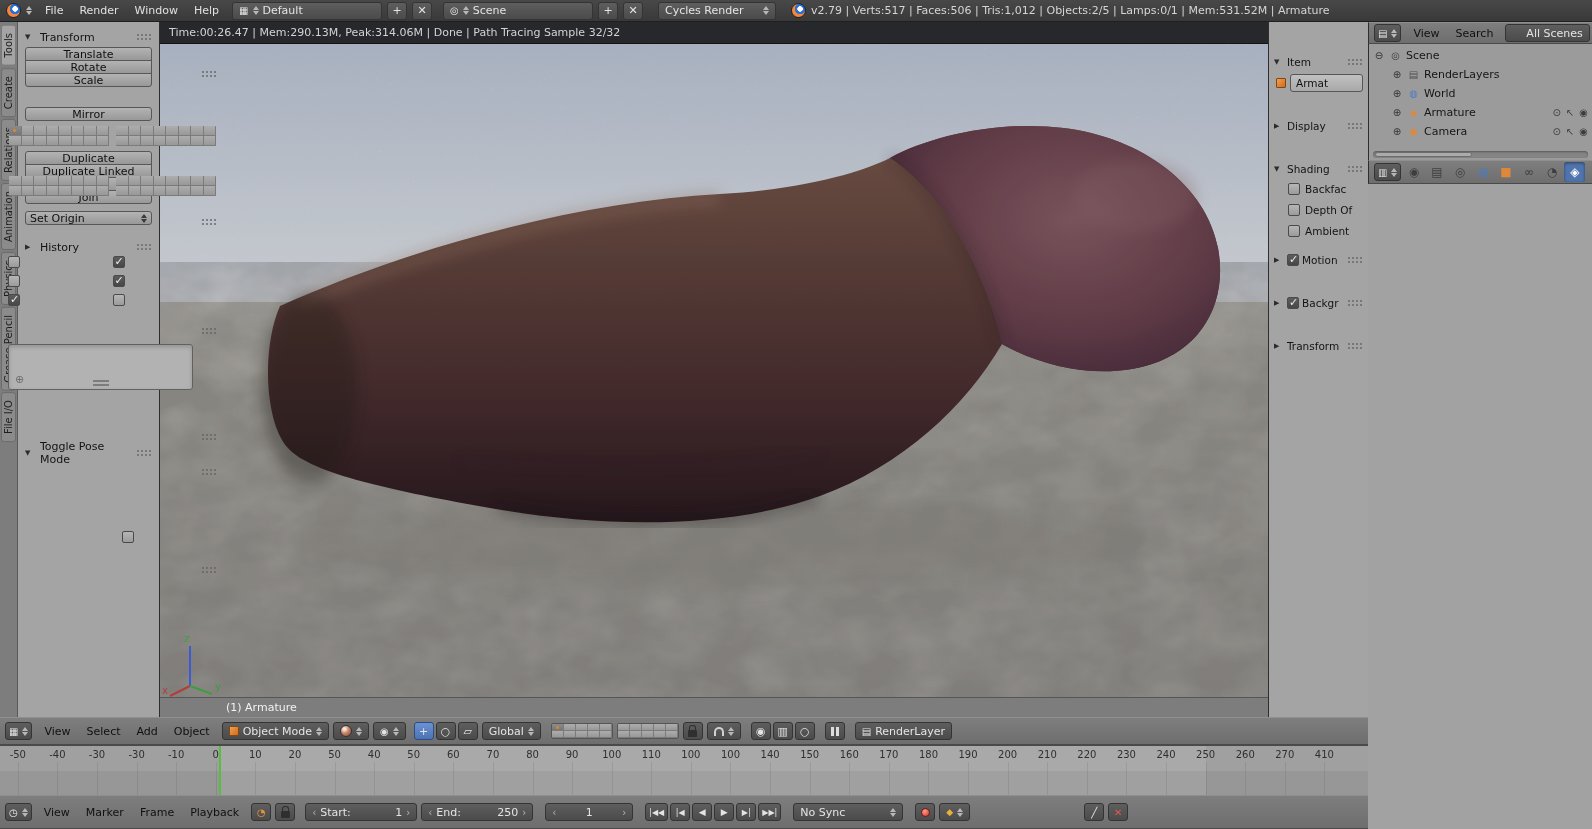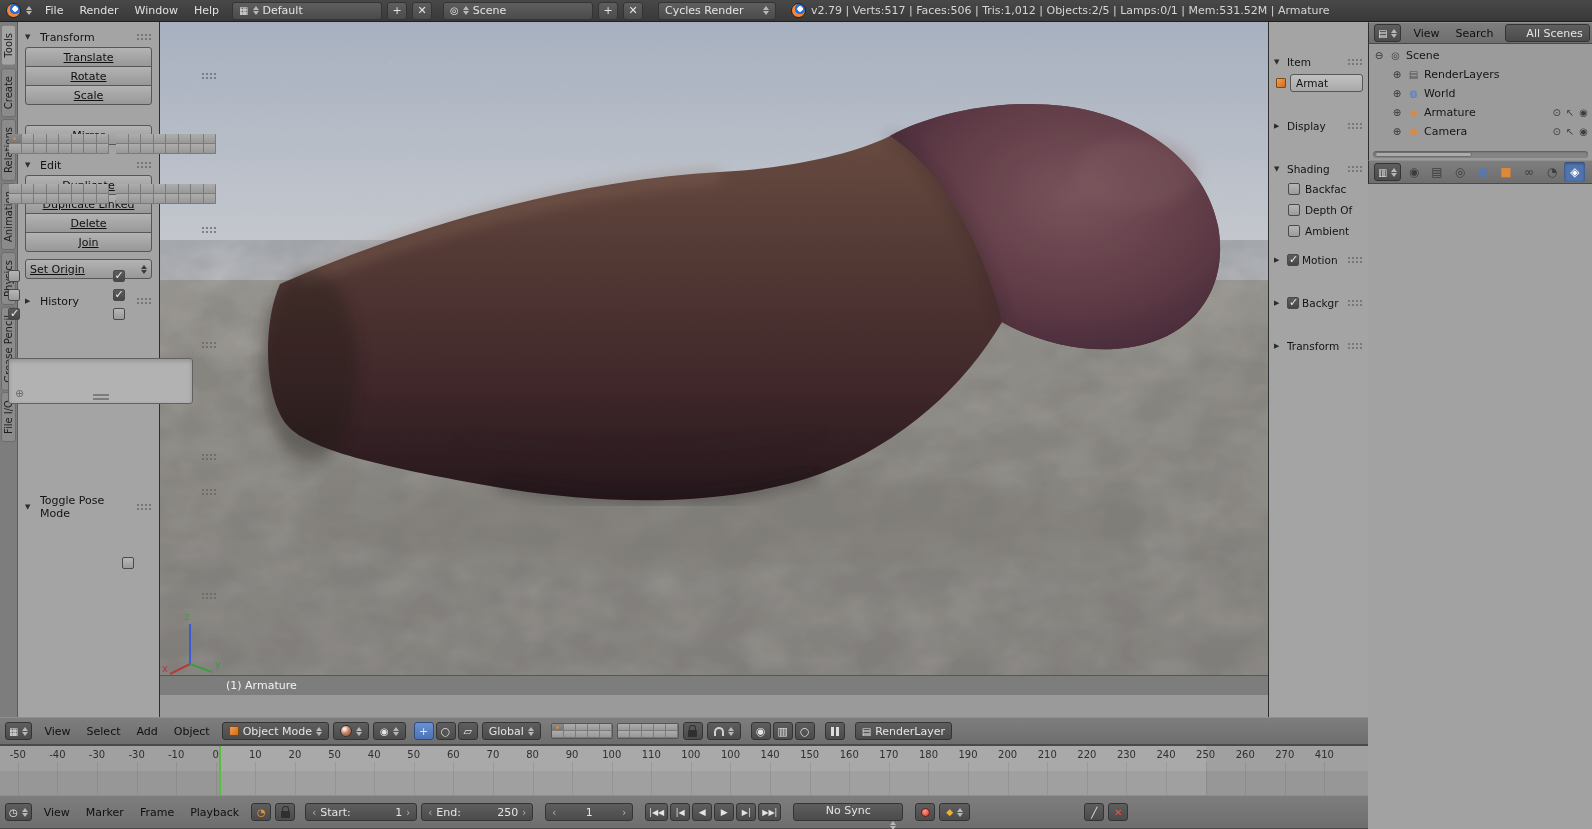--- a/index.html
+++ b/index.html
@@ -14,23 +14,23 @@
   .chip{display:inline-flex;align-items:center;gap:4px;height:18px;padding:0 6px;
     background:linear-gradient(#5e5e5e,#4b4b4b);border:1px solid #343434;border-radius:3px;
     color:#e4e4e4;white-space:nowrap;flex:none;}
   .chip.sq{min-width:20px;justify-content:center;padding:0 3px;}
   .ud{display:inline-flex;flex-direction:column;gap:1px;flex:none;}
   .ud i{width:0;height:0;border-left:3px solid transparent;border-right:3px solid transparent;}
   .ud i.up{border-bottom:4px solid #b8b8b8;}
   .ud i.dn{border-top:4px solid #b8b8b8;}
 
   
-  .pbtn{display:flex;align-items:center;justify-content:center;height:20px;padding:0 4px;
+  .pbtn{display:flex;align-items:center;justify-content:center;height:14px;padding:0 4px;
     background:linear-gradient(#b3b3b3,#989898);border:1px solid #575757;border-radius:3px;
-    color:#101010;white-space:nowrap;overflow:hidden;text-decoration:underline;}
+    color:#101010;white-space:nowrap;overflow:hidden;}
   .pbtn.on{background:linear-gradient(#6a92d4,#4c73b4);border-color:#2e4c7c;color:#fff;}
   .pbtn.dark{background:linear-gradient(#606060,#4d4d4d);color:#ddd;border-color:#333;}
   .pbtn.disabled{color:#b9b9b9;text-shadow:0 1px 0 rgba(255,255,255,.15);}
   .stack .pbtn{border-radius:0;margin-top:-1px;}
   .stack .pbtn:first-child{border-radius:3px 3px 0 0;margin-top:0;}
   .stack .pbtn:last-child{border-radius:0 0 3px 3px;}
   .seg{display:flex;}
   .seg .pbtn{flex:1;border-radius:0;margin-left:-1px;}
   .seg .pbtn:first-child{border-radius:3px 0 0 3px;margin-left:0;}
   .seg .pbtn:last-child{border-radius:0 3px 3px 0;}
@@ -263,20 +263,23 @@
     </div>
 
     <div class="phead" style="margin-top:186px;">
       <span class="tri"></span>
       <span>Toggle Pose Mode</span>
       <span class="grip"></span>
     </div>
   </div>
 
   <div class="abs vp">
+    <div class="vp-stats">
+      <span>Time:00:26.47 | Mem:290.13M, Peak:314.06M | Done | Path Tracing Sample 32/32</span>
+    </div>
     <div class="vp-render">
       <svg width="1108" height="653" viewBox="0 0 1108 653">
         <defs>
           <linearGradient id="sky" x1="0" y1="0" x2="0" y2="1">
             <stop offset="0" stop-color="#c0cadb"></stop>
               <stop offset="0.75" stop-color="#dde2ea"></stop>
               <stop offset="1" stop-color="#e5e7ec"></stop>
           </linearGradient>
           <linearGradient id="ground" x1="0" y1="0" x2="0" y2="1">
             <stop offset="0" stop-color="#cac7c1"></stop>
@@ -573,21 +576,21 @@
       <span class="arr">›</span>
     </div>
     <div class="row" style="gap:2px;margin-left:8px;">
       <span class="chip sq" style="font-size:8px;">|◀◀</span>
       <span class="chip sq" style="font-size:8px;">|◀</span>
       <span class="chip sq" style="font-size:9px;">◀</span>
       <span class="chip sq" style="font-size:9px;">▶</span>
       <span class="chip sq" style="font-size:8px;">▶|</span>
       <span class="chip sq" style="font-size:8px;">▶▶|</span>
     </div>
-    <div class="chip" style="width:110px;margin-left:8px;flex-direction:column;">
+    <div class="chip" style="width:110px;margin-left:8px;">
       <span>No Sync</span>
       <span class="ud" style="margin-left:auto;">
           <i class="up"></i>
           <i class="dn"></i>
         </span>
     </div>
     <span class="chip sq" style="margin-left:8px;">
         <span class="reddot"></span>
       </span>
     <div class="chip">

